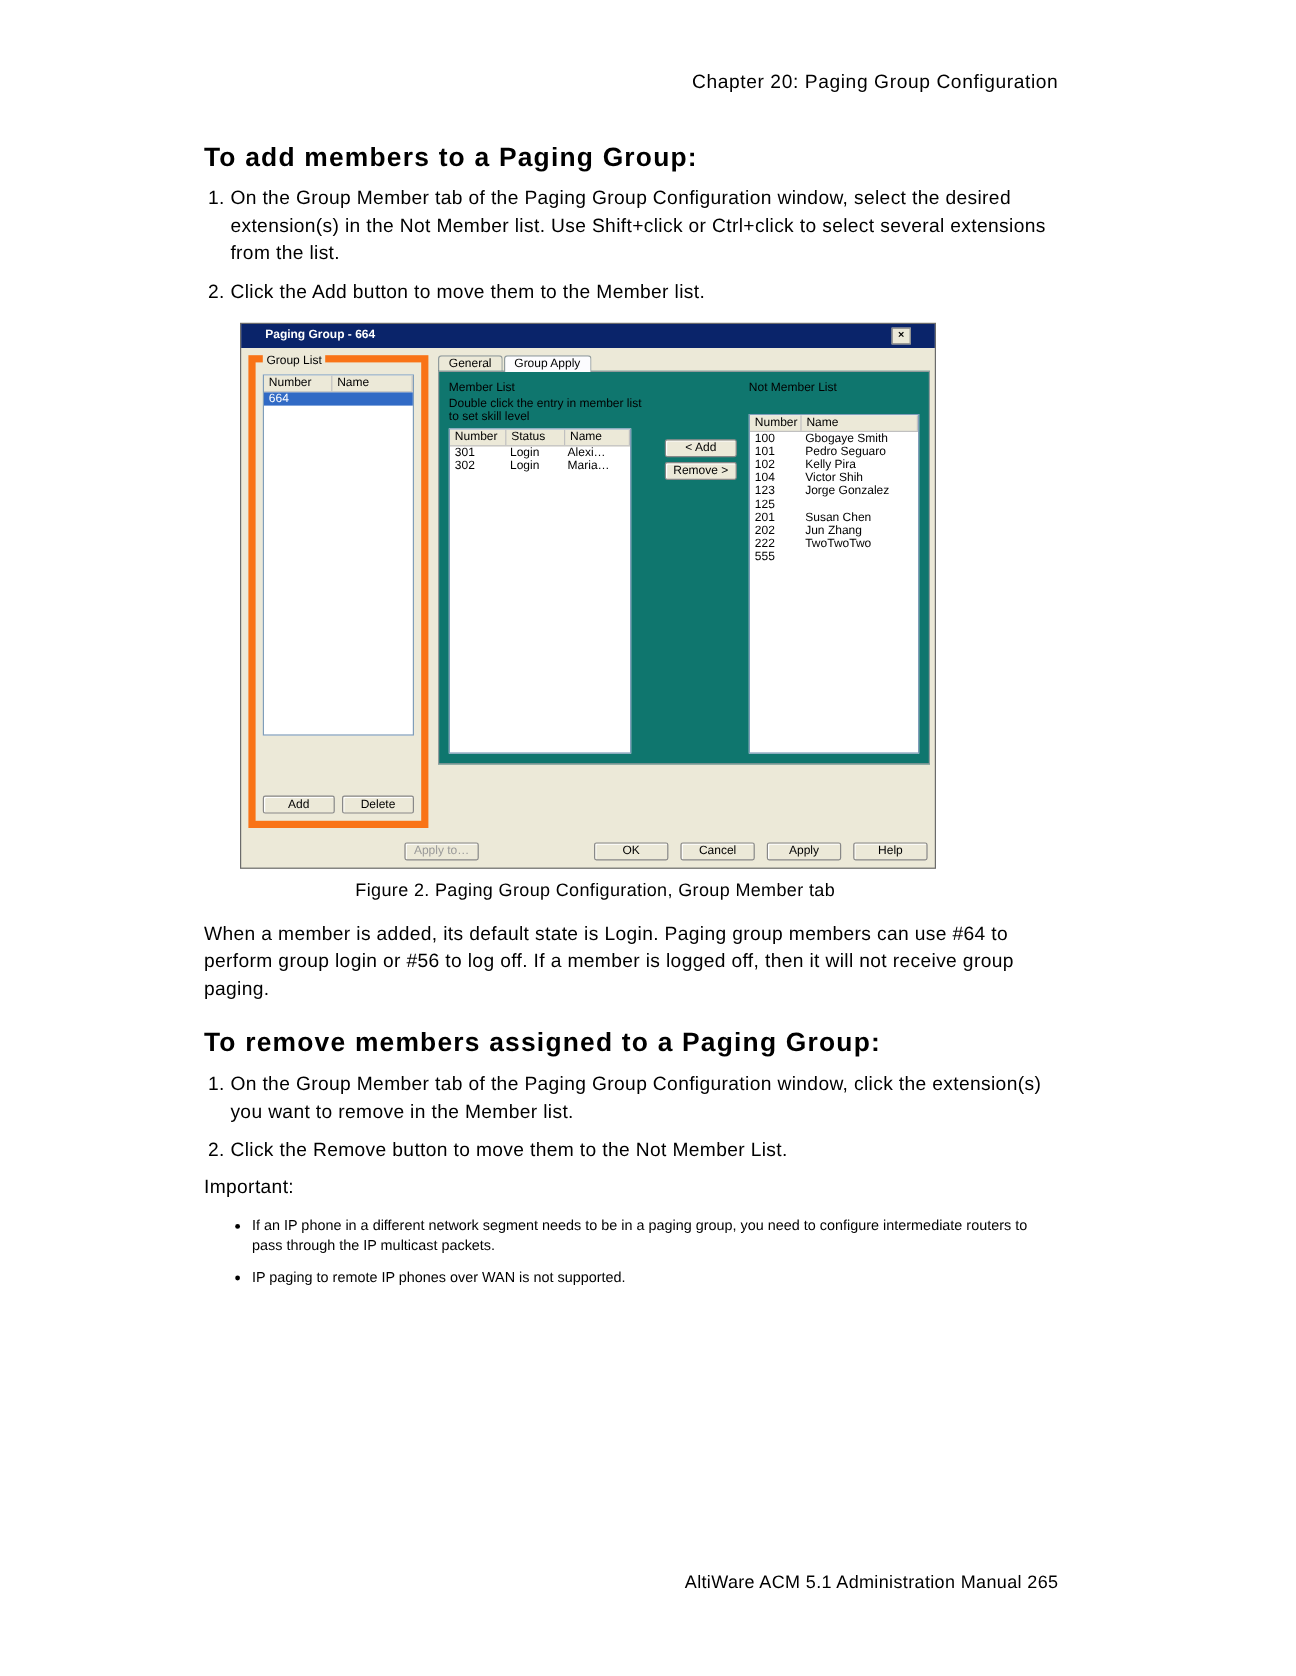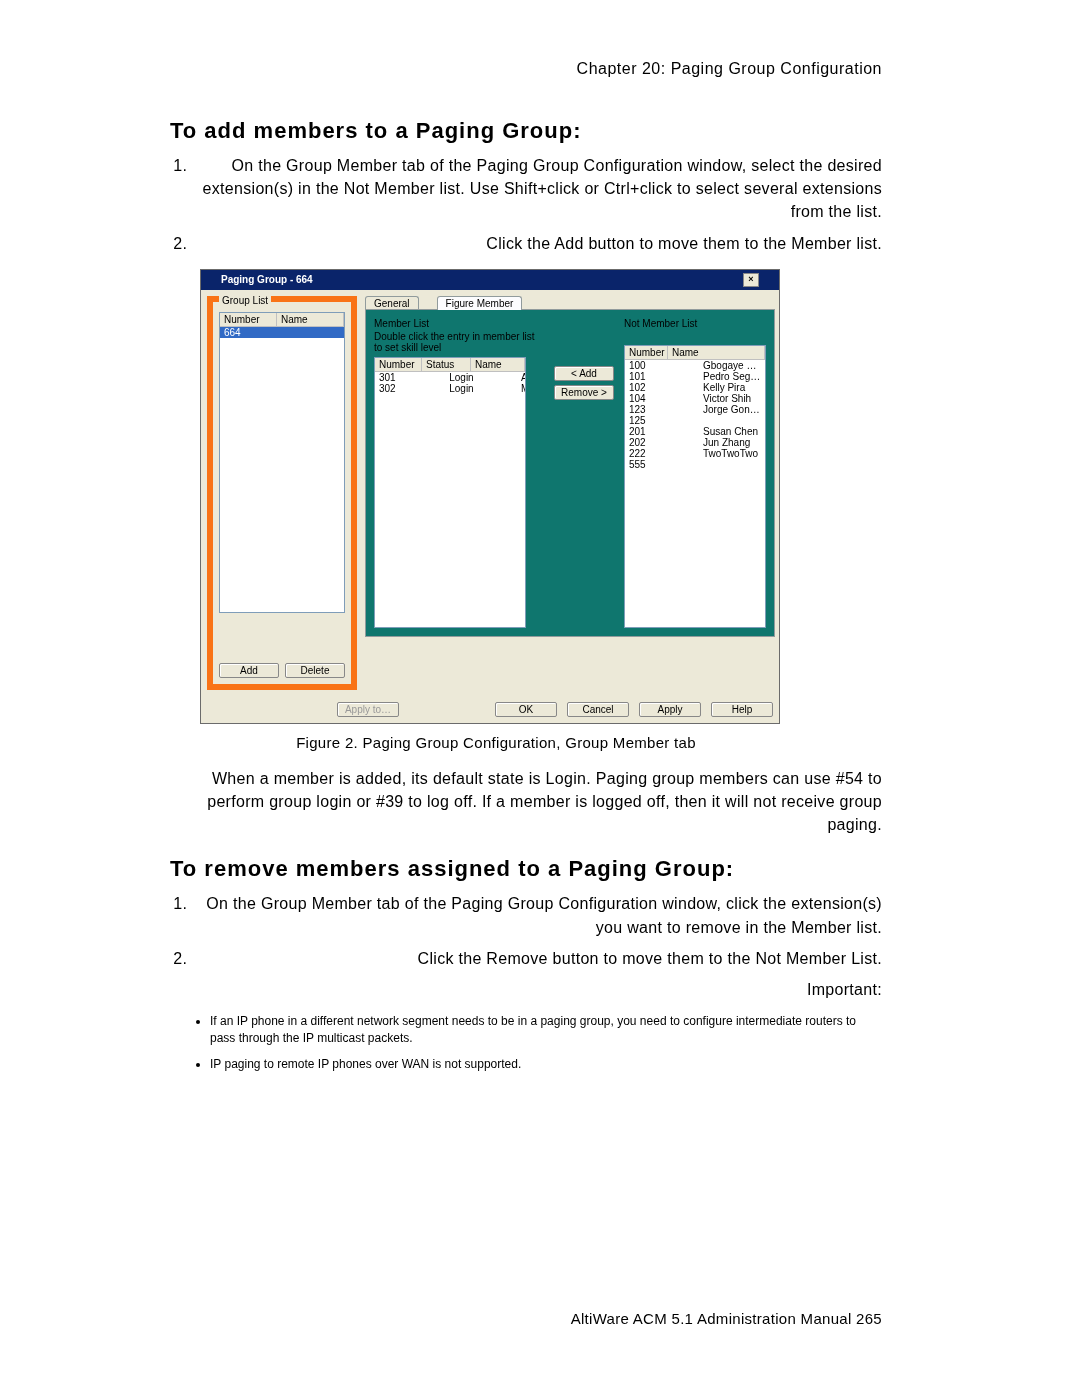--- a/index.html
+++ b/index.html
@@ -27,21 +27,20 @@
     font-size: 22px;
     font-weight: bold;
     letter-spacing: 1px;
     margin: 20px 0 10px 60px;
   }
   .para, .olist {
     font-size: 16px;
     line-height: 1.45;
     margin-left: 60px;
     letter-spacing: 0.3px;
-    text-align: right;
   }
   .olist { padding-left: 0; margin-top: 6px; margin-bottom: 6px; }
   .olist li { margin-bottom: 8px; list-style-position: outside; margin-left: 22px; }
   .ulist { margin-left: 80px; padding-left: 20px; font-size: 12px; line-height: 1.45; }
   .ulist li { margin-bottom: 8px; }
   .figcap {
     text-align: center;
     font-size: 15px;
     margin: 8px 0 16px 0;
     letter-spacing: 0.3px;
@@ -124,21 +123,21 @@
   .btn {
     background: #ece9d8;
     border: 1px solid #888;
     border-radius: 2px;
     padding: 1px 0;
     width: 58px;
     text-align: center;
     box-shadow: inset 1px 1px 0 #fff;
   }
   .right-pane { flex: 1; display:flex; flex-direction:column; }
-  .tabs { display:flex; margin-bottom: -1px; gap: 17px; }
+  .tabs { display:flex; margin-bottom: -1px; }
   .tab {
     border: 1px solid #919b9c;
     border-bottom: none;
     border-radius: 3px 3px 0 0;
     padding: 1px 8px;
     background: #ece9d8;
     margin-right: 1px;
   }
   .tab.active {
     background: #fcfcfe;
@@ -165,21 +164,21 @@
     width: 150px;
     overflow:hidden;
   }
   .listbox.narrow { width: 140px; }
   .lb-head {
     display:flex;
     background:#ece9d8;
     border-bottom:1px solid #c0c0c0;
   }
   .lb-head span { padding:1px 4px; border-right:1px solid #c0c0c0; }
-  .lb-row { display:flex;gap:32px; }
+  .lb-row { display:flex; }
   .lb-row span { padding:0 4px; white-space:nowrap; overflow:hidden; text-overflow:ellipsis; }
   .midbtns { display:flex; flex-direction:column; gap:4px; margin-top: 48px; }
   .dlg-footer {
     padding: 6px;
     display:flex;
     justify-content:flex-end;
     gap: 10px;
   }
   .dlg-footer .left { margin-right:auto; margin-left: 130px; }
   .dlg-footer .btn { width: 60px; }
@@ -224,21 +223,21 @@
           </div>
           <div class="gl-btns">
             <div class="btn">Add</div>
             <div class="btn">Delete</div>
           </div>
         </div>
 
         <div class="right-pane">
           <div class="tabs">
             <div class="tab">General</div>
-            <div class="tab active">Figure Member</div>
+            <div class="tab active">Group Apply</div>
           </div>
           <div class="tabbody">
 
             <div class="listbox-wrapper" style="width:170px">
               <div class="sublabel">Member List</div>
               <div class="hint">Double click the entry in member list to set skill level</div>
               <div class="listbox">
                 <div class="lb-head">
                   <span class="col-num">Number</span>
                   <span class="col-stat">Status</span>
@@ -322,21 +321,21 @@
         <div class="btn">OK</div>
         <div class="btn">Cancel</div>
         <div class="btn">Apply</div>
         <div class="btn">Help</div>
       </div>
     </div>
   </div>
 
   <div class="figcap">Figure 2.   Paging Group Configuration, Group Member tab</div>
 
-  <div class="para">When a member is added, its default state is Login. Paging group members can use #54 to perform group login or #39 to log off. If a member is logged off, then it will not receive group paging.</div>
+  <div class="para">When a member is added, its default state is Login. Paging group members can use #64 to perform group login or #56 to log off. If a member is logged off, then it will not receive group paging.</div>
 
   <div class="h2">To remove members assigned to a Paging Group:</div>
   <ol class="olist">
     <li>On the Group Member tab of the Paging Group Configuration window, click the extension(s) you want to remove in the Member list.</li>
     <li>Click the Remove button to move them to the Not Member List.</li>
   </ol>
 
   <div class="para">Important:</div>
   <ul class="ulist">
     <li>If an IP phone in a different network segment needs to be in a paging group, you need to configure intermediate routers to pass through the IP multicast packets.</li>

